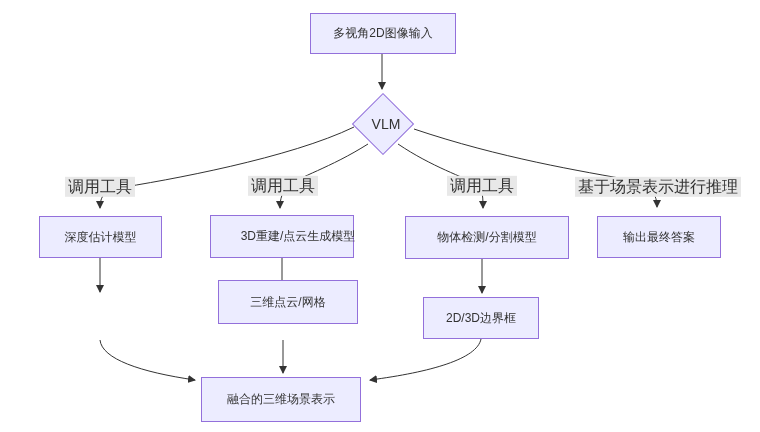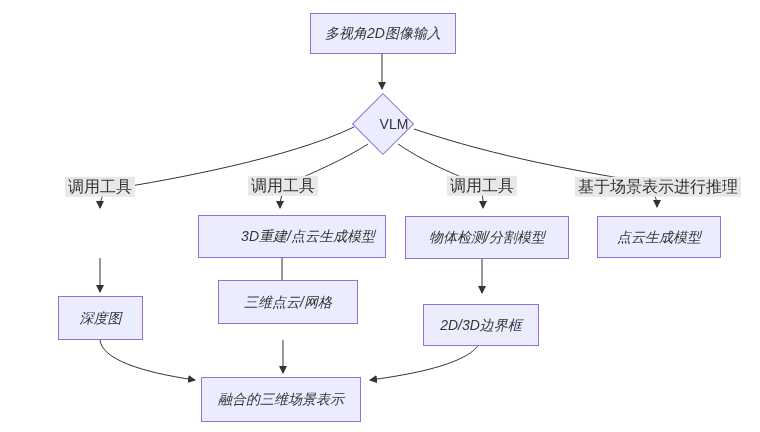--- a/index.html
+++ b/index.html
@@ -21,50 +21,49 @@
   }
   #edges{position:absolute;left:0;top:0;width:760px;height:432px;z-index:1;}
   .edge-path{stroke:var(--edge-line);stroke-width:1;fill:none;}
   .arrow-head{fill:var(--edge-line);stroke:none;}
 
   .node{
     position:absolute;z-index:2;
     background:var(--node-fill);
     border:1px solid var(--node-border);
     display:flex;align-items:center;justify-content:center;
-    font-size:14px;line-height:1.2;text-align:left;
+    font-size:12px;line-height:1.2;text-align:left;
     box-sizing:border-box;
     white-space:nowrap;
-    font-style:italic;
   }
   
   #n-input       {left:310px;top:13px; width:146px;height:41px;}
   #n-depth-model {left:39px; top:216px;width:123px;height:42px;}
-  #n-recon-model {left:198px;top:215px;width:188px;height:43px;padding-left:32px;}
+  #n-recon-model {left:210px;top:215px;width:144px;height:43px;padding-left:32px;}
   #n-detect-model{left:405px;top:216px;width:164px;height:43px;}
   #n-answer      {left:597px;top:216px;width:124px;height:42px;}
   #n-depth-map   {left:58px; top:296px;width:85px; height:44px;}
   #n-point-cloud {left:218px;top:280px;width:140px;height:44px;}
-  #n-bbox        {left:423px;top:304px;width:116px;height:42px;}
+  #n-bbox        {left:423px;top:297px;width:116px;height:42px;}
   #n-fused       {left:201px;top:377px;width:160px;height:45px;}
 
   .diamond-wrap{
     position:absolute;z-index:2;
     left:352px;top:93px;width:62px;height:62px;
   }
   .diamond-shape{
     position:absolute;left:50%;top:50%;
     width:44px;height:44px;
     transform:translate(-50%,-50%) rotate(45deg);
     background:var(--node-fill);
     border:1px solid var(--node-border);
     box-sizing:border-box;
   }
   .diamond-label{
-    position:absolute;left:11px;top:0;width:100%;height:100%;
+    position:absolute;left:3px;top:0;width:100%;height:100%;
     display:flex;align-items:center;justify-content:center;
     font-size:14px;
   }
 
   .edge-label{
     position:absolute;z-index:3;
     transform:translate(-50%,-50%);
     background:var(--edge-label-bg);
     padding:1px 3px;
     font-size:16px;line-height:1.15;
@@ -104,23 +103,23 @@
   <div class="diamond-wrap" id="n-vlm">
     <div class="diamond-shape"></div>
     <span class="diamond-label">VLM</span>
   </div>
 
   <div class="edge-label" id="el-tool1">调用工具</div>
   <div class="edge-label" id="el-tool2">调用工具</div>
   <div class="edge-label" id="el-tool3">调用工具</div>
   <div class="edge-label" id="el-reason">基于场景表示进行推理</div>
 
+  <div class="node" id="n-depth-model">深度估计模型</div>
   <div class="node" id="n-recon-model">3D重建/点云生成模型</div>
   <div class="node" id="n-detect-model">物体检测/分割模型</div>
-  <div class="node" id="n-answer">点云生成模型</div>
+  <div class="node" id="n-answer">输出最终答案</div>
 
-  <div class="node" id="n-depth-map">深度图</div>
   <div class="node" id="n-point-cloud">三维点云/网格</div>
   <div class="node" id="n-bbox">2D/3D边界框</div>
 
   <div class="node" id="n-fused">融合的三维场景表示</div>
 
 </div>
 
 </body></html>

